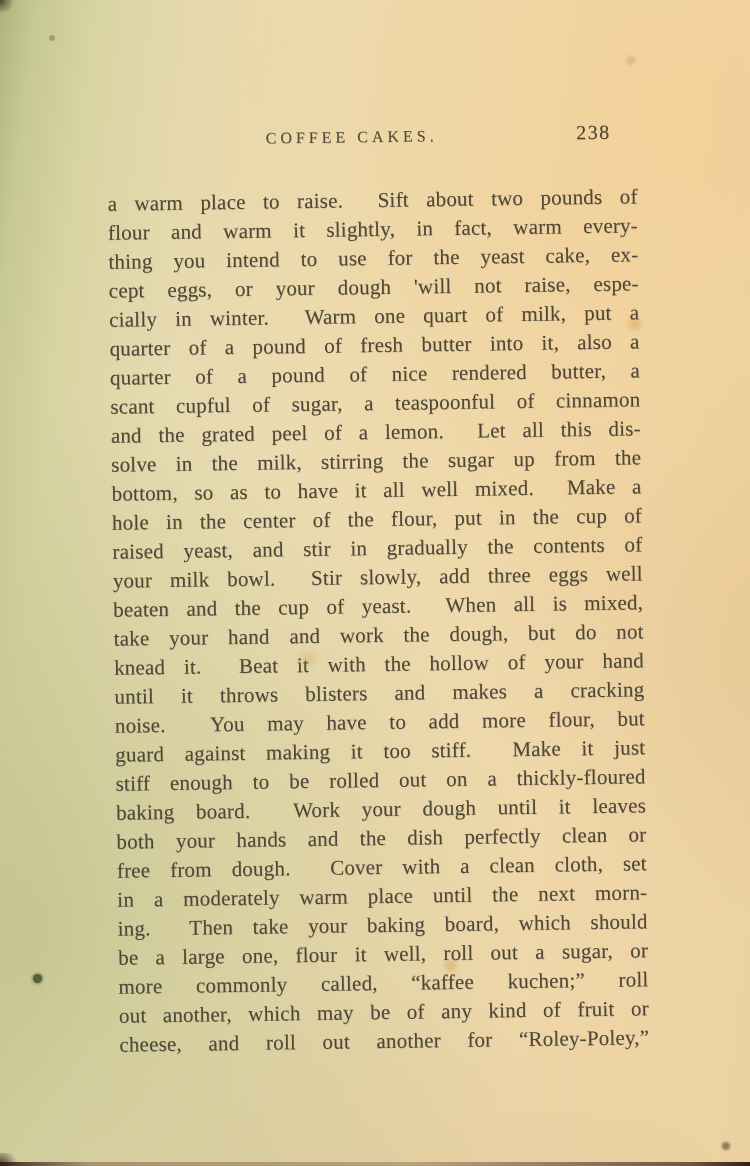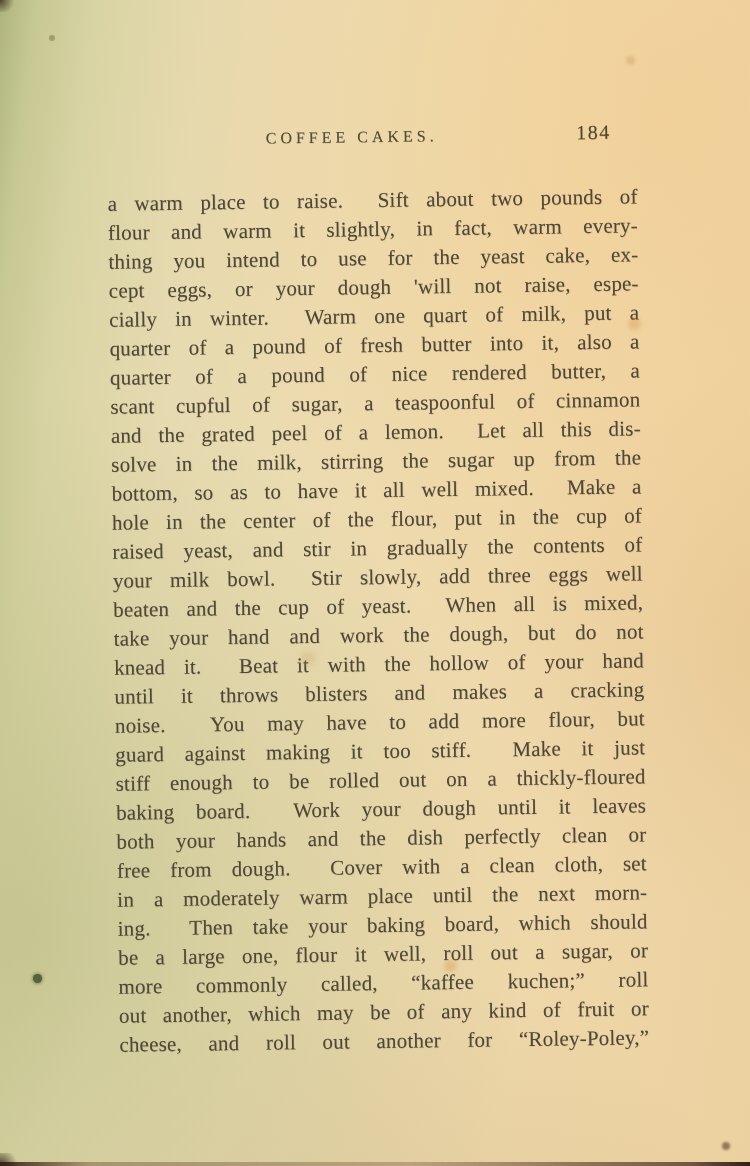--- a/index.html
+++ b/index.html
@@ -100,21 +100,21 @@
     background: rgba(190,140,80,0.32); filter: blur(1.5px); }
 </style>
 </head>
 <body>
 
 <div class="overlay"></div>
 
 <div class="page-content">
   <div class="header-row">
     <span class="running-title">COFFEE CAKES.</span>
-    <span class="page-number">184</span>
+    <span class="page-number">238</span>
   </div>
   <div class="text-block">
       <div class="text-line">a warm place to raise.&nbsp; Sift about two pounds of</div>
       <div class="text-line">flour and warm it slightly, in fact, warm every-</div>
       <div class="text-line">thing you intend to use for the yeast cake, ex-</div>
       <div class="text-line">cept eggs, or your dough 'will not raise, espe-</div>
       <div class="text-line">cially in winter.&nbsp; Warm one quart of milk, put a</div>
       <div class="text-line">quarter of a pound of fresh butter into it, also a</div>
       <div class="text-line">quarter of a pound of nice rendered butter, a</div>
       <div class="text-line">scant cupful of sugar, a teaspoonful of cinnamon</div>

